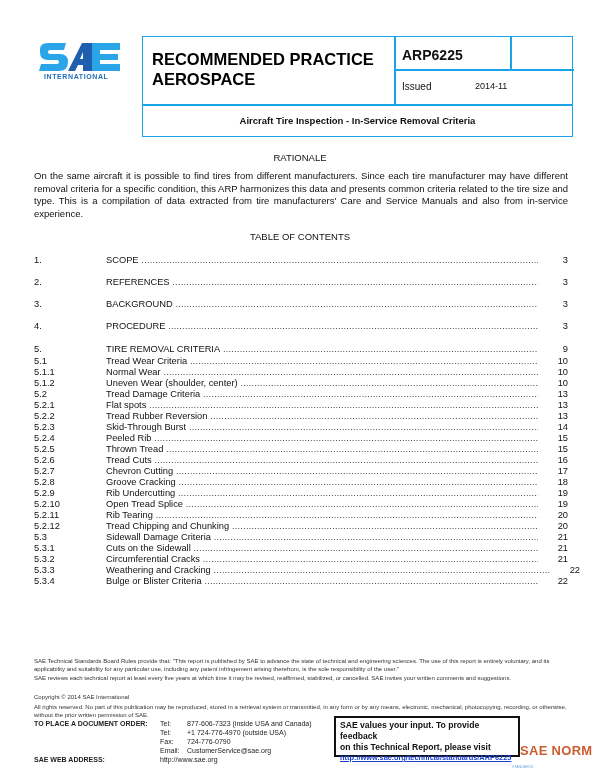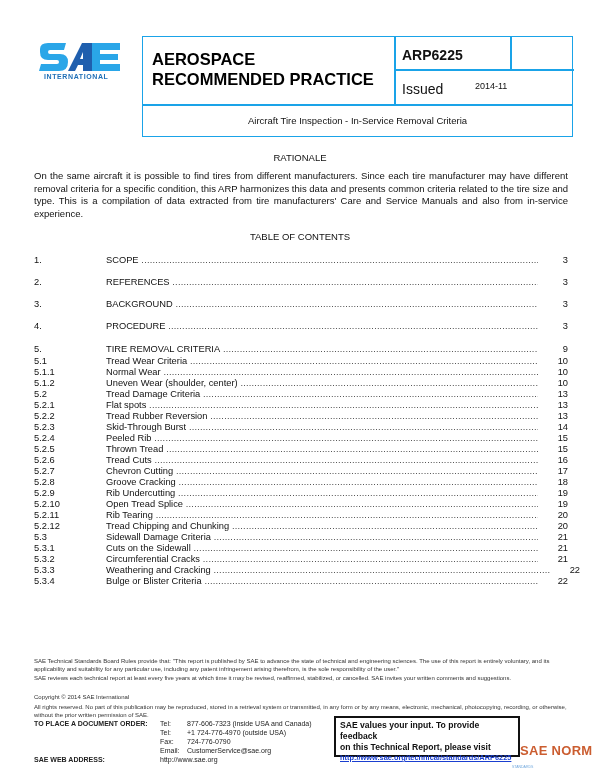--- a/index.html
+++ b/index.html
@@ -12,23 +12,23 @@
   .logo-text { left:44px; top:73px; font-size:7px; font-weight:bold; color:#1f6fb7; letter-spacing:0.6px; }
 
   
   .hdr { left:142px; top:36px; width:431px; height:101px; border:1.5px solid #1aa3e8; box-sizing:border-box; }
   .hdr .vline { position:absolute; left:251px; top:0; width:1.5px; height:67px; background:#1aa3e8; }
   .hdr .vline2 { position:absolute; left:367px; top:0; width:1.5px; height:33px; background:#1aa3e8; }
   .hdr .hline-top { position:absolute; left:251px; top:32px; width:180px; height:1.5px; background:#1aa3e8; }
   .hdr .hline-mid { position:absolute; left:0; top:67px; width:100%; height:1.5px; background:#1aa3e8; }
   .hdr-title { position:absolute; left:9px; top:12px; font-size:16.5px; font-weight:bold; line-height:20px; color:#000; }
   .doc-num { position:absolute; left:259px; top:10px; font-size:14px; font-weight:bold; }
-  .issued-lbl { position:absolute; left:259px; top:44px; font-size:14px; }
+  .issued-lbl { position:absolute; left:259px; top:44px; font-size:10px; }
   .issued-val { position:absolute; left:332px; top:44px; font-size:9px; }
-  .subtitle { position:absolute; left:0; width:100%; top:78px; text-align:center; font-size:9.5px; }
+  .subtitle { position:absolute; left:0; width:100%; top:78px; text-align:center; font-size:9.5px;font-weight:bold; }
 
   
   .center-heading { left:0; width:600px; text-align:center; font-size:9.5px; }
   .para { left:34px; width:534px; font-size:9.5px; line-height:12.5px; text-align:justify; }
 
   
   .toc-row { position:absolute; left:34px; width:534px; height:12px; font-size:9.3px; line-height:12px; }
   .toc-num { position:absolute; left:0; top:0; }
   .toc-title { position:absolute; left:72px; top:0; right:30px; white-space:nowrap; overflow:hidden; }
   .toc-title::after { content:" ..................................................................................................................................................................................................................................."; color:#444; letter-spacing:0.2px; }
@@ -56,22 +56,22 @@
   <path d="M54 2 L82 2 L82 9 L62 9 L62 13 L80 13 L80 19 L62 19 L62 23 L82 23 L82 30 L54 30 Z" fill="#2aa6e8"></path>
 </svg>
 <div class="abs logo-text">INTERNATIONAL</div>
 
 <div class="abs hdr">
   <div class="vline"></div>
   <div class="vline2"></div>
   <div class="hline-top"></div>
   <div class="hline-mid"></div>
   <div class="hdr-title">
+    <div>RECOMMENDED PRACTICE</div>
     <div>AEROSPACE</div>
-    <div>RECOMMENDED PRACTICE</div>
   </div>
   <div class="doc-num">ARP6225</div>
   <div class="issued-lbl">Issued</div>
   <div class="issued-val">2014-11</div>
   <div class="subtitle">Aircraft Tire Inspection - In-Service Removal Criteria</div>
 </div>
 
 <div class="abs center-heading" style="top:152px;">RATIONALE</div>
 <div class="abs para" style="top:170px;">On the same aircraft it is possible to find tires from different manufacturers.  Since each tire manufacturer may have different removal criteria for a specific condition, this ARP harmonizes this data and presents common criteria related to the tire size and type. This is a compilation of data extracted from tire manufacturers' Care and Service Manuals and also from in-service experience.</div>
 

